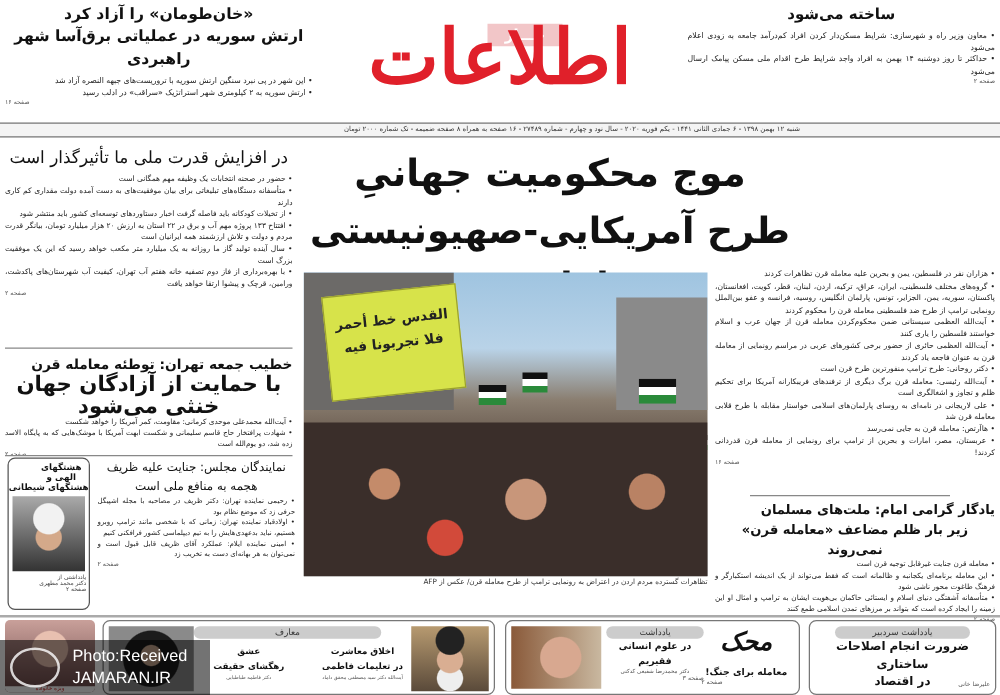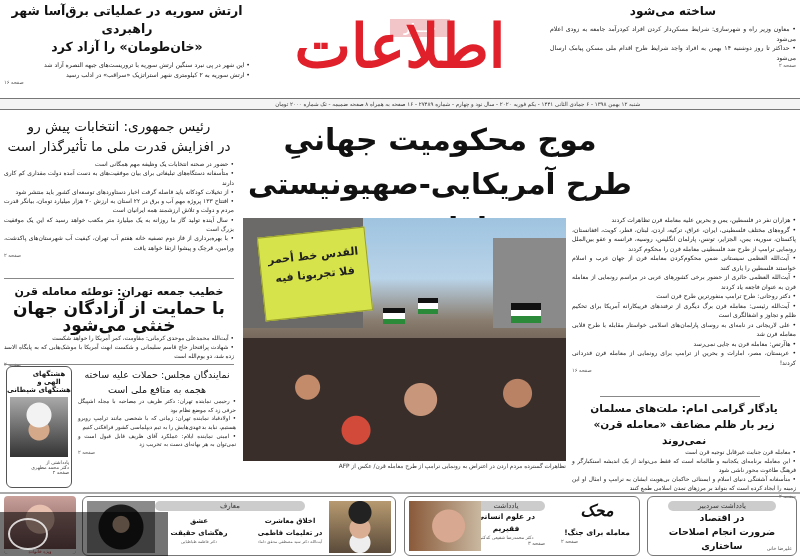--- a/index.html
+++ b/index.html
@@ -18,22 +18,22 @@
 </style>
 </head>
 <body>
 
 <div class="abs" style="left:262px; top:2px; width:276px; height:82px;">
   <div class="abs" style="left:128px; top:17px; width:60px; height:18px; background:#f2c6c8; color:#fff; font-size:12px; font-weight:bold; text-align:center; line-height:18px; direction:rtl;">جـــار</div>
   <div class="abs" style="left:0; top:6px; width:276px; text-align:center; font-family:'DejaVu Serif', serif; font-size:60px; font-weight:bold; color:#e0202a; line-height:76px; direction:rtl;">اطلاعات</div>
 </div>
 
 <div class="abs" style="left:4px; top:2px; width:246px; height:86px;">
+  <div class="hl" style="font-size:12.5px; line-height:18px;">«خان‌طومان» را آزاد کرد</div>
   <div class="hl" style="font-size:12.5px; line-height:18px;">ارتش سوریه در عملیاتی برق‌آسا شهر راهبردی</div>
-  <div class="hl" style="font-size:12.5px; line-height:18px;">«خان‌طومان» را آزاد کرد</div>
   <div class="bul" style="margin-top:4px;">
     <p>این شهر در پی نبرد سنگین ارتش سوریه با تروریست‌های جبهه النصره آزاد شد</p>
     <p>ارتش سوریه به ۲ کیلومتری شهر استراتژیک «سراقب» در ادلب رسید</p>
   </div>
   <div class="pg" style="text-align:left;">صفحه ۱۶</div>
 </div>
 
 <div class="abs" style="left:550px; top:2px; width:246px; height:86px;">
   <div class="hl" style="font-size:12px; line-height:18px;">ساخته می‌شود</div>
   <div class="bul" style="margin-top:4px;">
@@ -81,58 +81,57 @@
     <p>آیت‌الله رئیسی: معامله قرن برگ دیگری از ترفندهای فریبکارانه آمریکا برای تحکیم ظلم و تجاوز و اشغالگری است</p>
     <p>علی لاریجانی در نامه‌ای به روسای پارلمان‌های اسلامی خواستار مقابله با طرح قلابی معامله قرن شد</p>
     <p>هاآرتص: معامله قرن به جایی نمی‌رسد</p>
     <p>عربستان، مصر، امارات و بحرین از ترامپ برای رونمایی از معامله قرن قدردانی کردند!</p>
   </div>
   <div class="pg" style="text-align:left;">صفحه ۱۶</div>
 </div>
 <div class="rule" style="left:600px; top:396px; width:160px; height:1px;"></div>
 
 <div class="abs" style="left:572px; top:400px; width:224px; height:90px;">
-  <div class="hl" style="font-size:10.5px; line-height:16px;">یادگار گرامی امام: ملت‌های مسلمان</div>
+  <div class="hl" style="font-size:10.5px; line-height:16px;text-align:right;">یادگار گرامی امام: ملت‌های مسلمان</div>
   <div class="hl" style="font-size:10.5px; line-height:16px;">زیر بار ظلم مضاعف «معامله قرن» نمی‌روند</div>
   <div class="bul" style="font-size:5.8px;">
     <p>معامله قرن جنایت غیرقابل توجیه قرن است</p>
     <p>این معامله برنامه‌ای یکجانبه و ظالمانه است که فقط می‌تواند از یک اندیشه استکبارگر و فرهنگ طاغوت محور ناشی شود</p>
     <p>متأسفانه آشفتگی دنیای اسلام و ایستائی حاکمان بی‌هویت ایشان به ترامپ و امثال او این زمینه را ایجاد کرده است که بتواند بر مرزهای تمدن اسلامی طمع کنند</p>
   </div>
   <div class="pg">صفحه ۲</div>
 </div>
 
 <div class="abs" style="left:4px; top:116px; width:230px; height:152px;">
-  <div class="hl" style="font-size:13.5px; line-height:20px; font-weight:normal;">رئیس جمهوری: انتخابات پیش رو</div>
   <div class="hl" style="font-size:13.5px; line-height:20px; font-weight:normal;">در افزایش قدرت ملی ما تأثیرگذار است</div>
   <div class="bul" style="margin-top:3px; font-size:6px;">
     <p>حضور در صحنه انتخابات یک وظیفه مهم همگانی است</p>
     <p>متأسفانه دستگاه‌های تبلیغاتی برای بیان موفقیت‌های به دست آمده دولت مقداری کم کاری دارند</p>
     <p>از تخیلات کودکانه باید فاصله گرفت اخبار دستاوردهای توسعه‌ای کشور باید منتشر شود</p>
     <p>افتتاح ۱۳۳ پروژه مهم آب و برق در ۲۲ استان به ارزش ۲۰ هزار میلیارد تومان، بیانگر قدرت مردم و دولت و تلاش ارزشمند همه ایرانیان است</p>
     <p>سال آینده تولید گاز ما روزانه به یک میلیارد متر مکعب خواهد رسید که این یک موفقیت بزرگ است</p>
     <p>با بهره‌برداری از فاز دوم تصفیه خانه هفتم آب تهران، کیفیت آب شهرستان‌های پاکدشت، ورامین، قرچک و پیشوا ارتقا خواهد یافت</p>
   </div>
   <div class="pg" style="text-align:left;">صفحه ۲</div>
 </div>
 <div class="rule" style="left:4px; top:278px; width:230px; height:1px;"></div>
 
 <div class="abs" style="left:4px; top:283px; width:230px; height:78px;">
-  <div class="hl" style="font-size:11px; line-height:17px;">خطیب جمعه تهران: توطئه معامله قرن</div>
+  <div class="hl" style="font-size:11px; line-height:17px;text-align:right;">خطیب جمعه تهران: توطئه معامله قرن</div>
   <div class="hl" style="font-size:17px; line-height:17px;">با حمایت از آزادگان جهان خنثی می‌شود</div>
   <div class="bul" style="font-size:5.8px;">
     <p>آیت‌الله محمدعلی موحدی کرمانی: مقاومت، کمر آمریکا را خواهد شکست</p>
     <p>شهادت پرافتخار حاج قاسم سلیمانی و شکست ابهت آمریکا با موشک‌هایی که به پایگاه الاسد زده شد، دو یوم‌الله است</p>
   </div>
   <div class="pg" style="text-align:left;">صفحه ۲</div>
 </div>
 <div class="rule" style="left:4px; top:364px; width:230px; height:1px;"></div>
 
 <div class="abs" style="left:78px; top:367px; width:158px; height:120px;">
-  <div class="hl" style="font-size:9.5px; line-height:15px; font-weight:normal;">نمایندگان مجلس: حملات علیه ساخته</div>
+  <div class="hl" style="font-size:9.5px; line-height:15px; font-weight:normal;">نمایندگان مجلس: جنایت علیه ظریف</div>
   <div class="hl" style="font-size:9.5px; line-height:15px; font-weight:normal;">هجمه به منافع ملی است</div>
   <div class="bul" style="font-size:5.6px;">
     <p>رحیمی نماینده تهران: دکتر ظریف در مصاحبه با مجله اشپیگل حرفی زد که موضع نظام بود</p>
     <p>اولادقباد نماینده تهران: زمانی که با شخصی مانند ترامپ روبرو هستیم، نباید بدعهدی‌هایش را به تیم دیپلماسی کشور فرافکنی کنیم</p>
     <p>امینی نماینده ایلام: عملکرد آقای ظریف قابل قبول است و نمی‌توان به هر بهانه‌ای دست به تخریب زد</p>
   </div>
   <div class="pg" style="text-align:left;">صفحه ۲</div>
 </div>
 
 <div class="box" style="left:6px; top:366px; width:66px; height:122px; border-color:#555;">
@@ -143,32 +142,32 @@
     <div>یادداشتی از</div>
     <div>دکتر محمد مطهری</div>
     <div>صفحه ۲</div>
   </div>
 </div>
 
 <div class="rule" style="left:0; top:492px; width:800px; height:2px; background:#aaa;"></div>
 
 <div class="box" style="left:647px; top:496px; width:150px; height:60px;">
   <div class="pill" style="margin:4px 20px 0;">یادداشت سردبیر</div>
+  <div class="hl" style="font-size:9.5px; line-height:14px;">ضرورت انجام اصلاحات ساختاری</div>
   <div class="hl" style="font-size:9.5px; line-height:14px;">در اقتصاد</div>
-  <div class="hl" style="font-size:9.5px; line-height:14px;">ضرورت انجام اصلاحات ساختاری</div>
   <div style="font-size:4.8px; color:#555; position:absolute; right:4px; bottom:4px;">علیرضا خانی</div>
 </div>
 
 <div class="box" style="left:404px; top:496px; width:236px; height:60px;">
   <div class="abs" style="right:6px; top:4px; width:72px;">
-    <div style="font-family:'DejaVu Serif', serif; font-size:16px; font-style:italic; font-weight:bold; text-align:center;">محک</div>
+    <div style="font-family:'DejaVu Serif', serif; font-size:20px; font-style:italic; font-weight:bold; text-align:center;">محک</div>
     <div class="hl" style="font-size:7.5px; margin-top:8px;">معامله برای جنگ!</div>
     <div class="pg" style="text-align:left;">صفحه ۲</div>
   </div>
-  <div class="abs" style="left:62px; top:4px; width:78px;">
+  <div class="abs" style="left:80px; top:4px; width:78px;">
     <div class="pill">یادداشت</div>
     <div class="hl" style="font-size:7.5px; line-height:12px;">در علوم انسانی</div>
     <div class="hl" style="font-size:7.5px; line-height:12px;">فقیریم</div>
     <div style="font-size:4.5px; color:#555; text-align:center;">دکتر محمدرضا شفیعی کدکنی</div>
     <div class="pg">صفحه ۳</div>
   </div>
   <div class="photo" style="left:4px; top:4px; width:72px; height:50px; background:radial-gradient(circle at 55% 50%,#d8a890 0 16px,transparent 17px),linear-gradient(90deg,#8a5a3a,#c9b8a0);"></div>
 </div>
 
 <div class="box" style="left:82px; top:496px; width:314px; height:60px;">
@@ -186,13 +185,17 @@
   </div>
   <div class="photo" style="left:4px; top:4px; width:68px; height:52px; background:radial-gradient(circle at 50% 45%,#c9a890 0 8px,transparent 9px),radial-gradient(circle at 50% 50%,#1c1c1c 0 22px,transparent 23px),#8a8a8a;"></div>
 </div>
 
 <div class="photo" style="left:4px; top:496px; width:72px; height:58px; background:radial-gradient(circle at 50% 40%,#e8c0b0 0 14px,transparent 15px),linear-gradient(180deg,#c9a09a,#6d4a4a); border-radius:4px;">
   <div class="abs" style="left:0; bottom:0; width:100%; font-size:4.5px; color:#c33; background:#fff; text-align:center;">ویژه خانواده</div>
 </div>
 
 <div class="abs" style="left:0; top:512px; width:168px; height:44px; background:rgba(0,0,0,0.55); direction:ltr;">
   <div class="abs" style="left:8px; top:6px; width:40px; height:32px; border:2px solid #fff; border-radius:50%; opacity:0.8;"></div>
+  <div class="abs" style="left:58px; top:4px; color:#fff; font-family:'Liberation Sans', sans-serif; font-size:13px; line-height:17px;">
+    <div>Photo:Received</div>
+    <div>JAMARAN.IR</div>
+  </div>
 </div>
 
 </body></html>

